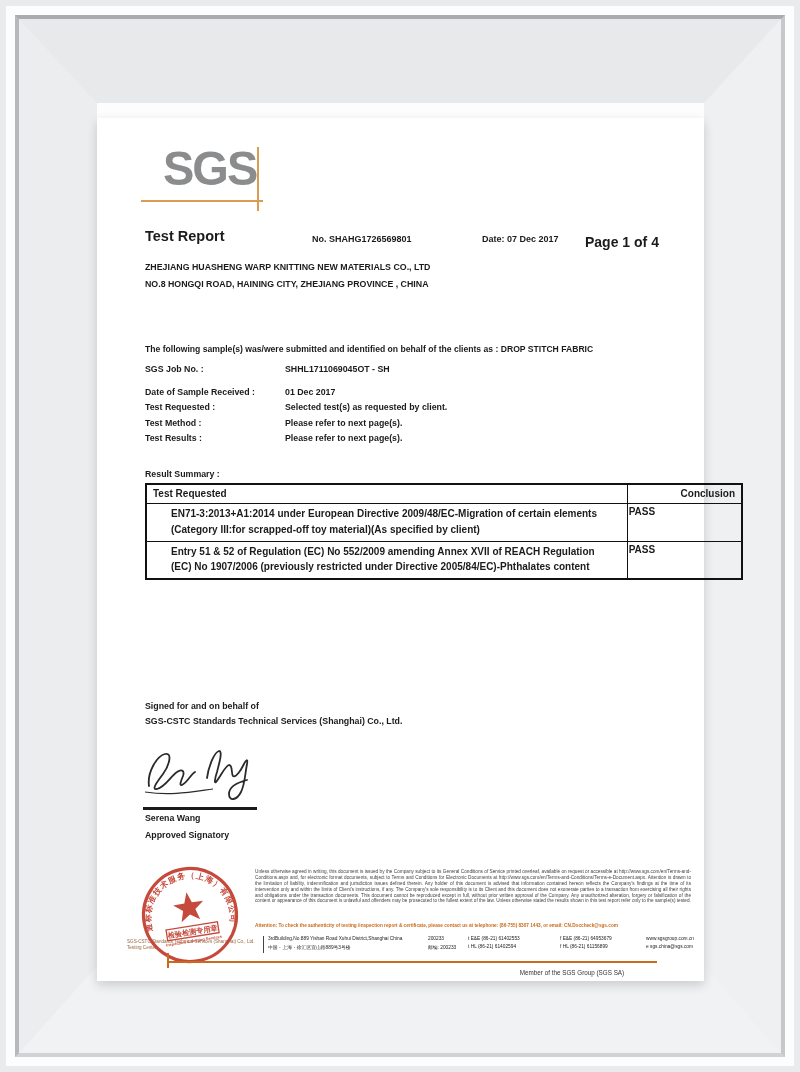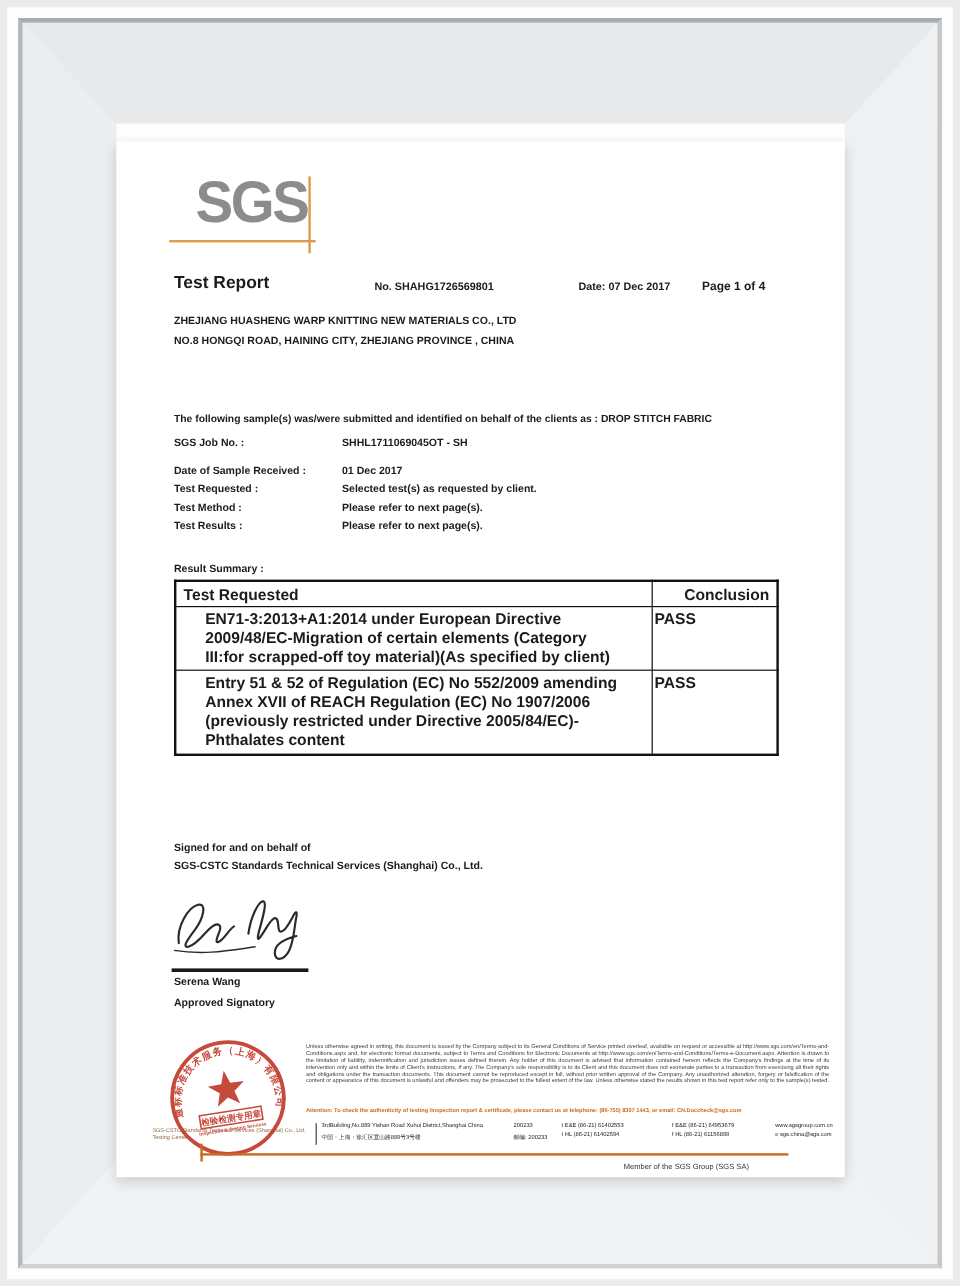--- a/index.html
+++ b/index.html
@@ -21,33 +21,33 @@
     color:#1b1b1b;font-weight:bold;}
   .abs{position:absolute;}
   
   .sgs-logo{left:66px;top:26px;font-size:47px;font-weight:bold;color:#8a8c8e;
     letter-spacing:-2px;line-height:1;transform:scaleY(1.04);}
   .logo-underline{left:44px;top:82px;width:122px;height:2px;background:#d99c50;}
   .logo-vline{left:160px;top:29px;width:2px;height:64px;background:#d99c50;}
   .doc-title{left:48px;top:110px;font-size:14.5px;font-weight:bold;}
   .hdr-no{left:215px;top:116px;font-size:9px;}
   .hdr-date{left:385px;top:116px;font-size:9px;}
-  .hdr-page{left:488px;top:116px;font-size:10px;}
+  .hdr-page{left:488px;top:116px;font-size:14px;}
   .client-name{left:48px;top:144px;font-size:8.8px;}
   .client-addr{left:48px;top:161px;font-size:8.8px;}
   .intro{left:48px;top:226px;width:545px;font-size:8.6px;}
   
   .fields{left:48px;top:246px;width:530px;font-size:8.8px;}
   .field-row{display:flex;height:15.5px;align-items:flex-start;}
   .field-row:first-child{margin-bottom:7px;}
   .field-label{width:140px;flex:none;}
   .result-summary{left:48px;top:351px;font-size:8.8px;}
   
-  .rtable{left:48px;top:365px;width:504px;border-collapse:collapse;
-    font-size:13px;font-weight:bold;}
+  .rtable{left:48px;top:365px;width:598px;border-collapse:collapse;
+    font-size:10px;font-weight:bold;}
   .rtable td,.rtable th{border:1px solid #111;vertical-align:top;}
   .rtable{border:2px solid #111;}
   .rtable th{text-align:left;padding:3px 6px 2px;height:13px;}
   .rtable th.conc{text-align:right;margin-top:15px;}
   .rtable td.test{padding:2px 24px 3px;line-height:15.8px;width:405px;}
   .rtable td.pass{text-align:left;padding-top:2px;width:105px;}
   
   .sig-line1{left:48px;top:583px;font-size:8.8px;}
   .sig-line2{left:48px;top:598px;font-size:8.8px;}
   .sig-svg{left:44px;top:616px;}

